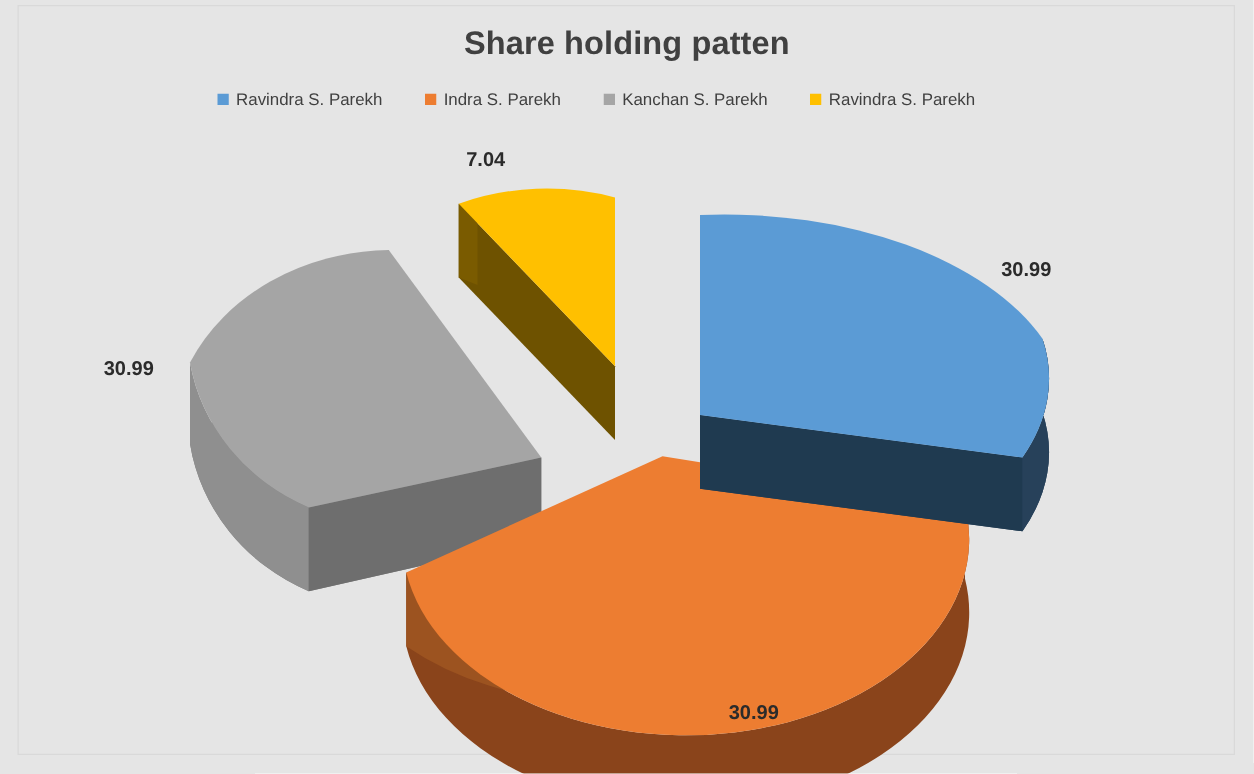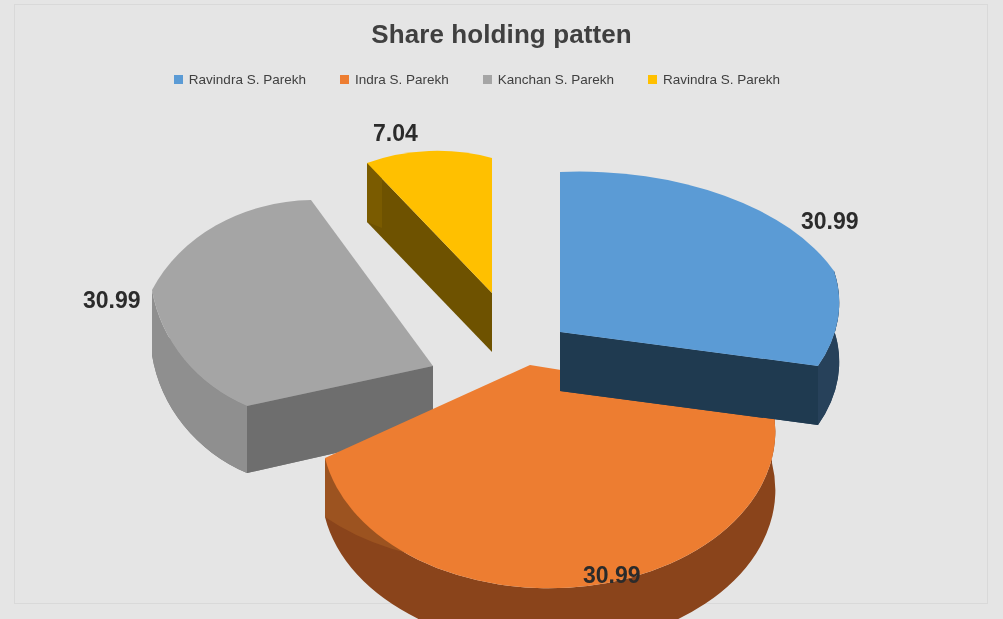--- a/index.html
+++ b/index.html
@@ -64,21 +64,21 @@
     color: #404040;
     white-space: nowrap;
   }
   #pie-svg {
     position: absolute;
     left: 0;
     top: 0;
   }
   .data-label {
     position: absolute;
-    font-size: 23px;
+    font-size: 16px;
     font-weight: bold;
     color: #2b2b2b;
     white-space: nowrap;
   }
 </style>
 </head>
 <body>
 
 <div id="chart-frame">
 

